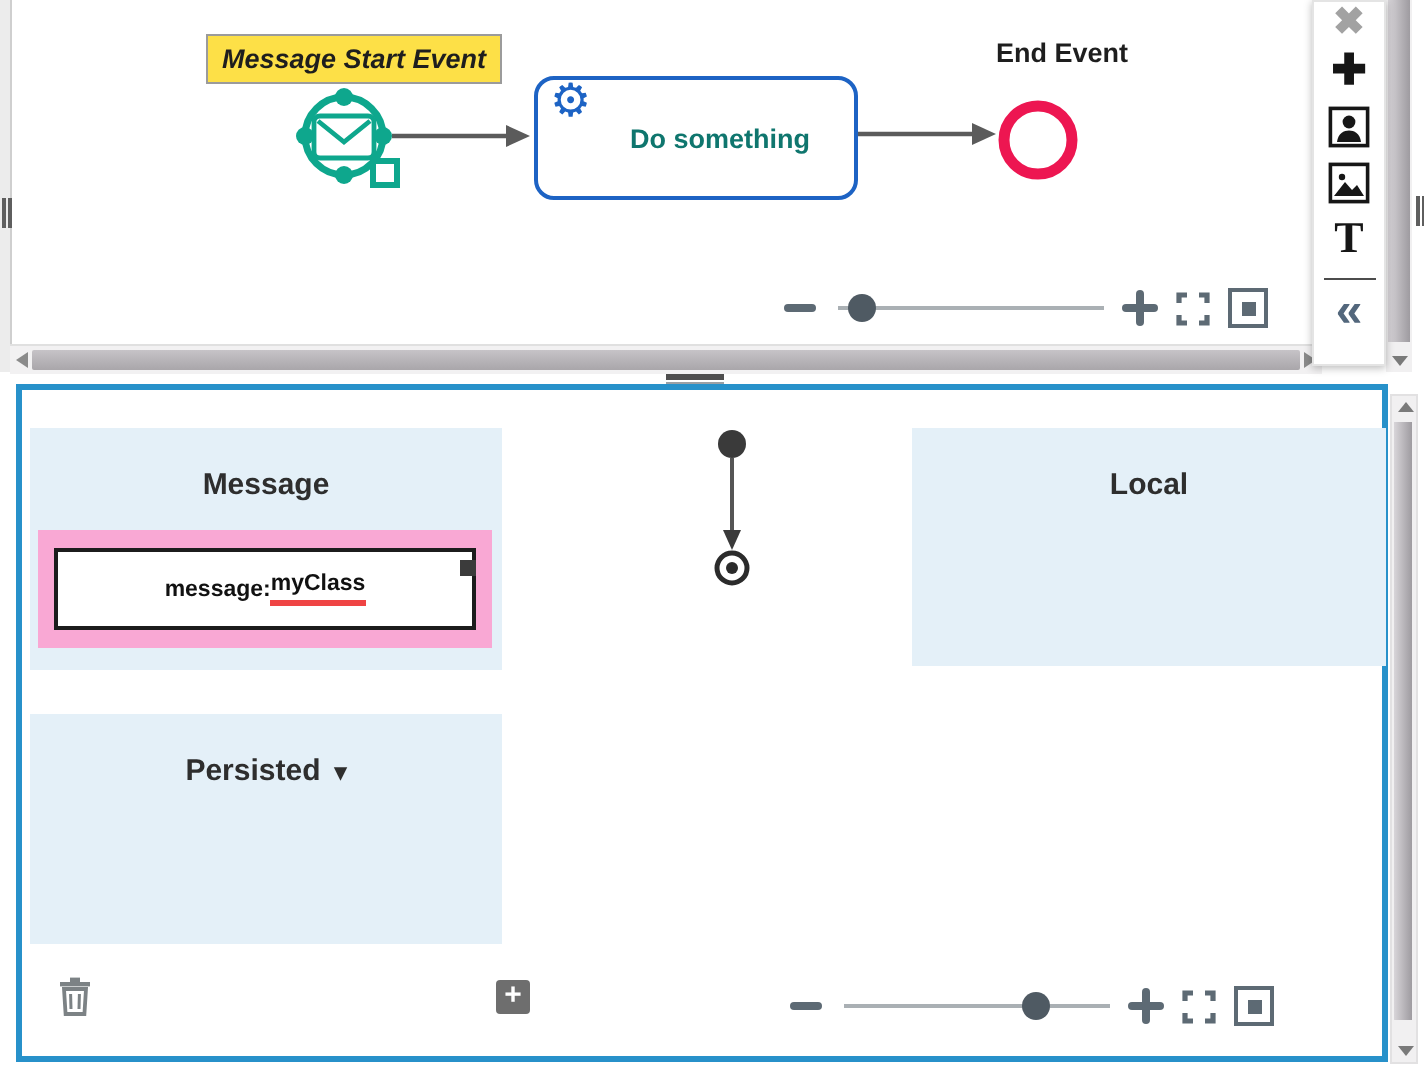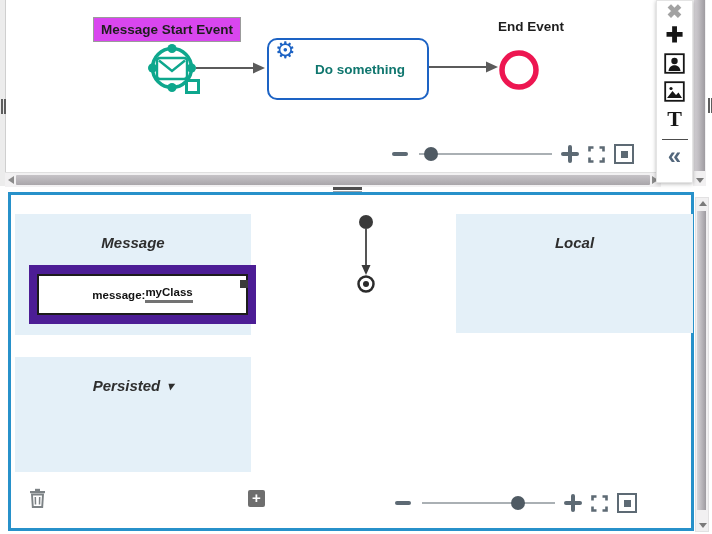--- a/index.html
+++ b/index.html
@@ -5,21 +5,21 @@
   html,body{margin:0;padding:0;background:#fff;}
   #app{position:relative;width:712px;height:534px;background:#fff;overflow:hidden;
        font-family:"Liberation Sans",sans-serif;color:#222;}
   
   .left-splitter{position:absolute;left:0;top:0;width:5px;height:186px;background:#ececec;border-right:1px solid #cfcfcf;}
   .splitter-grip{position:absolute;display:flex;gap:1px;}
   .splitter-grip i{display:block;width:2px;height:15px;background:#5e5e5e;}
   .top-svg{position:absolute;left:0;top:0;z-index:1;}
   .node-label{position:absolute;display:flex;align-items:center;justify-content:center;
       font-weight:700;font-size:13.5px;color:#1e1e1e;z-index:2;}
-  .start-label{left:93px;top:17px;width:146px;height:23px;background:#d946ef;border:1px solid #9b9b9b;}
+  .start-label{left:103px;top:17px;width:146px;height:23px;background:#fde047;border:1px solid #9b9b9b;font-style:italic;}
   .end-label{left:480px;top:16px;width:102px;height:21px;}
   .task{position:absolute;left:267px;top:38px;width:158px;height:58px;background:#fff;
       border:2.5px solid #1d63c4;border-radius:10px;z-index:2;display:flex;align-items:center;justify-content:center;}
   .task .task-text{font-weight:700;font-size:13.5px;color:#0f766e;padding-left:24px;}
   .task .gear{position:absolute;left:6px;top:-1px;font-size:23px;color:#1d63c4;line-height:23px;}
   
   .hscroll{position:absolute;left:5px;top:172px;width:656px;height:14px;background:#f2f1f2;border-top:1px solid #e0e0e0;z-index:3;}
   .hscroll .thumb{position:absolute;left:11px;top:2px;width:634px;height:10px;border-radius:1px;
       background:linear-gradient(180deg,#c6c3c7,#a9a6aa);}
   .arrow{width:0;height:0;position:absolute;}
@@ -58,29 +58,29 @@
   .z-fit{width:16px;height:16px;border:2.5px solid #5d6a74;display:flex;align-items:center;justify-content:center;}
   .z-fit i{display:block;width:7px;height:7px;background:#5d6a74;}
   
   .eq-grip{left:333px;top:187px;flex-direction:column;gap:1.5px;}
   .eq-grip i{width:29px;height:2.5px;background:#4e4e4e;}
   .eq-grip i:last-child{background:#9aa0a5;}
   .data-panel{position:absolute;left:8px;top:192px;width:686px;height:339px;box-sizing:border-box;
       border:3px solid #2791ca;background:#fff;z-index:2;}
   .section{position:absolute;background:#e4f0f8;text-align:center;}
   .section .title{margin-top:20px;font-weight:700;font-size:15px;color:#2e2e2e;
-      display:flex;align-items:center;justify-content:center;gap:7px;font-style:italic;}
+      display:flex;align-items:center;justify-content:center;gap:7px;}
   .sec-message{left:4px;top:19px;width:236px;height:121px;}
   .sec-local{left:445px;top:19px;width:237px;height:119px;}
   .sec-persisted{left:4px;top:162px;width:236px;height:115px;}
   .caret{font-size:12px;color:#2e2e2e;}
-  .sel-item{position:absolute;left:18px;top:70px;width:227px;height:59px;background:#4c1d95;z-index:3;}
+  .sel-item{position:absolute;left:8px;top:70px;width:227px;height:59px;background:#f9a8d4;z-index:3;}
   .sel-inner{position:absolute;left:8px;top:9px;right:8px;bottom:9px;background:#fff;border:2.5px solid #1c1c1c;
       display:flex;align-items:center;justify-content:center;font-weight:700;font-size:11.5px;color:#111;}
-  .sel-inner .nm{border-bottom:3px solid #737373;padding-bottom:2px;}
+  .sel-inner .nm{border-bottom:3px solid #ef4444;padding-bottom:2px;}
   .sel-handle{position:absolute;right:-2px;top:4px;width:8px;height:8px;background:#3b3b3b;}
   .panel-arrow-svg{position:absolute;left:332px;top:10px;z-index:2;}
   .trash{position:absolute;left:18px;top:293px;z-index:3;}
   .onEvent{position:absolute;left:62px;top:292px;width:168px;height:20px;z-index:3;
       border:none;outline:none;background:transparent;border-bottom:3px solid #2791ca;
       font-family:"Liberation Sans",sans-serif;font-weight:700;font-size:12px;color:#161616;padding:0 0 1px 6px;}
   .add-btn{position:absolute;left:237px;top:295px;width:17px;height:17px;background:#6e6e6e;border-radius:2px;
       color:#fff;font-weight:700;font-size:15px;line-height:16px;text-align:center;z-index:3;}
 </style>
 </head>

